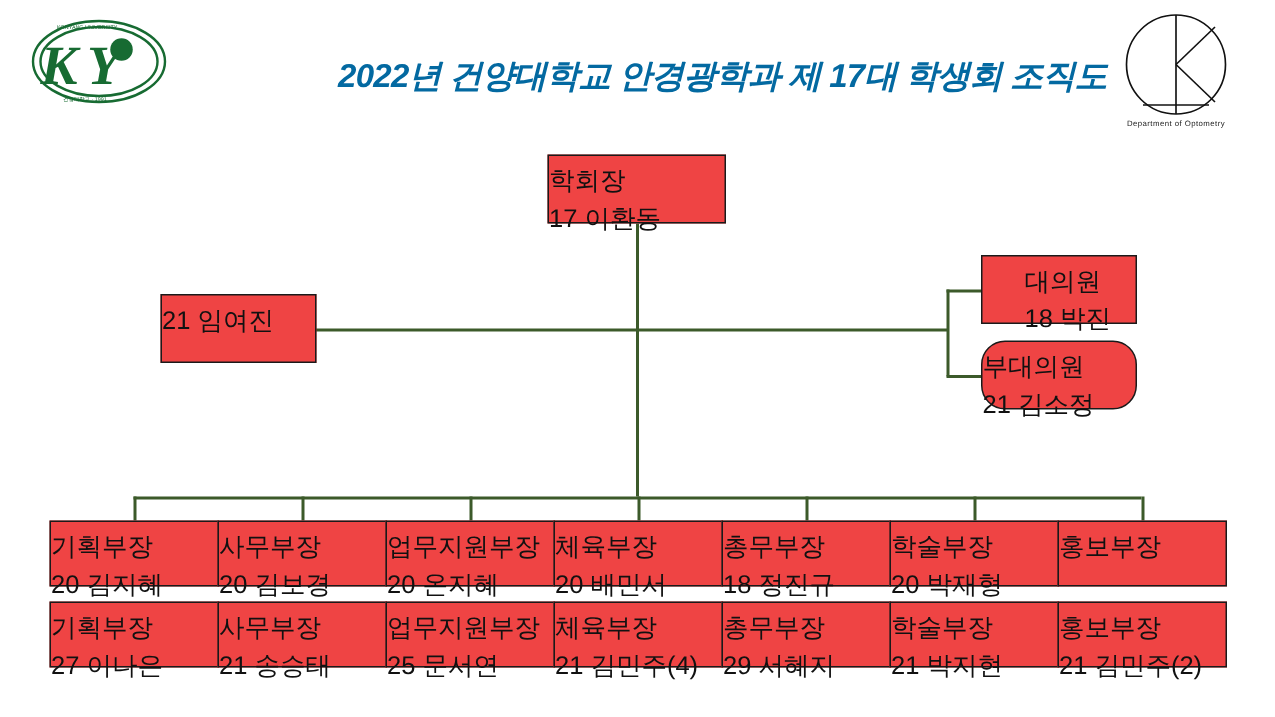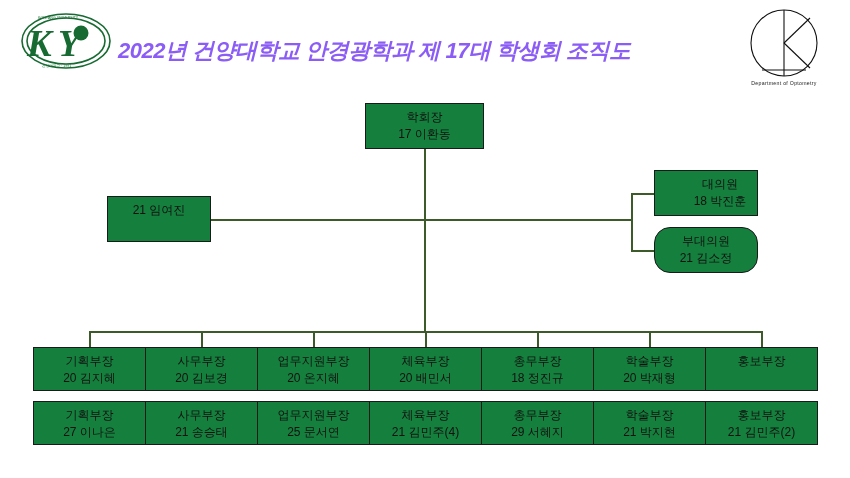--- a/index.html
+++ b/index.html
@@ -28,26 +28,26 @@
     width: 96px;
     height: 62px;
   }
   .logo svg { display: block; }
 
   .title {
     position: absolute;
     left: 118px;
     top: 36px;
     width: 620px;
-    text-align: left;
+    text-align: right;
     font-size: 22px;
     font-weight: bold;
     font-style: italic;
     letter-spacing: -0.5px;
-    color: #8b5cf6;
+    color: #0369a1;
     white-space: nowrap;
   }
 
   .dept-mark {
     position: absolute;
     right: 20px;
     top: 8px;
     width: 92px;
     height: 82px;
     text-align: center;
@@ -58,23 +58,23 @@
     letter-spacing: 0.3px;
     color: #222;
     margin-top: 2px;
   }
 
   
   .node {
     position: absolute;
     box-sizing: border-box;
     border: 1px solid #1a1a1a;
-    background: #15803d;
-    text-align: center;
-    font-size: 12px;
+    background: #ef4444;
+    text-align: left;
+    font-size: 17px;
     line-height: 1.45;
     padding-top: 5px;
     z-index: 3;
   }
   .node .l1 { display: block; }
   .node .l2 { display: block; }
 
   
   .ln {
     position: absolute;

